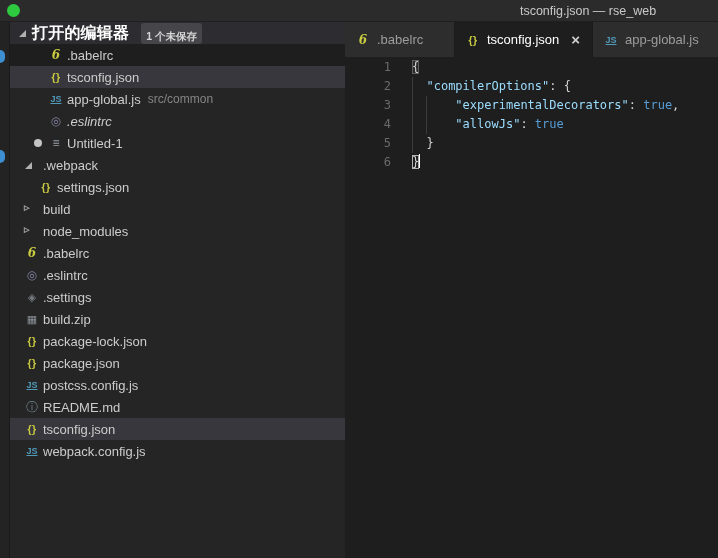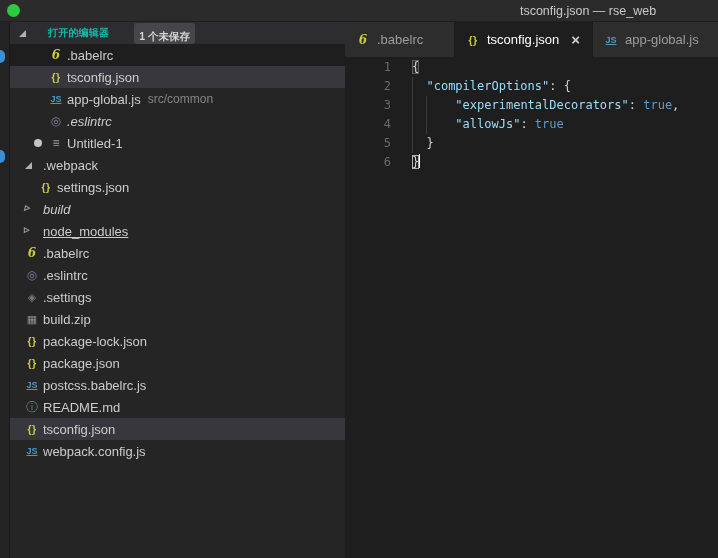--- a/index.html
+++ b/index.html
@@ -18,22 +18,22 @@
 
   .activity-strip { width:10px; background:#232324; position:relative; flex:none; border-right:1px solid #1a1a1b; }
   .act-badge { position:absolute; left:0; width:5px; height:13px; background:#3d8fd1; border-radius:0 6px 6px 0; }
   .act-badge.b1 { top:28px; }
   .act-badge.b2 { top:128px; }
 
   
   .sidebar { width:335px; background:#252526; flex:none; overflow:hidden; font-size:13px; }
   .sidebar-title { height:36px; padding:10px 0 0 20px; font-size:13px; color:#c0c0c0; }
   .section-header { height:22px; display:flex; align-items:center; background:#2d2d31; padding-left:8px; cursor:pointer; }
-  .section-label { font-weight:bold; font-size:10px; color:#14b8a6; margin-left:20px; letter-spacing:0.2px; }
-  .badge { margin-left:25px; background:#45454a; color:#d6d6d6; font-size:10.5px; font-weight:bold;
+  .section-label { font-weight:bold; font-size:16px; color:#ffffff; margin-left:4px; letter-spacing:0.2px; }
+  .badge { margin-left:12px; background:#45454a; color:#d6d6d6; font-size:10.5px; font-weight:bold;
            padding:7px 5px 2px 5px; border-radius:3px; line-height:12px; }
   .twisty { width:10px; height:10px; display:inline-block; position:relative; flex:none; }
   .twisty.exp::after { content:""; position:absolute; left:1px; top:2px;
       border-left:7px solid transparent; border-bottom:7px solid #b0b0b0; }
   .twisty.col::after { content:"\25B9"; color:#9a9a9a; font-size:11px; position:absolute; left:0; top:-3px; }
 
   .row { height:22px; display:flex; align-items:center; cursor:pointer; white-space:nowrap; }
   .row.selected { background:#37373d; }
   .row.dimmed { background:#1e1e1f; }
   .oe-row { padding-left:24px; }
@@ -134,25 +134,25 @@
 
       <div id="tree">
           <div class="row" style="padding-left: 14px;">
             <span class="ficon twisty exp"></span>
             <span class="fname">.webpack</span>
           </div>
           <div class="row" style="padding-left: 28px;">
             <span class="ficon icon-json">{}</span>
             <span class="fname">settings.json</span>
           </div>
-          <div class="row" style="padding-left: 14px; font-style: italic;">
+          <div class="row" style="padding-left: 14px;">
             <span class="ficon twisty col"></span>
             <span class="fname">build</span>
           </div>
-          <div class="row" style="padding-left: 14px; text-decoration: underline;">
+          <div class="row" style="padding-left: 14px;">
             <span class="ficon twisty col"></span>
             <span class="fname">node_modules</span>
           </div>
           <div class="row" style="padding-left: 14px;">
             <span class="ficon icon-babel">6</span>
             <span class="fname">.babelrc</span>
           </div>
           <div class="row" style="padding-left: 14px;">
             <span class="ficon icon-eslint">◎</span>
             <span class="fname">.eslintrc</span>
@@ -168,21 +168,21 @@
           <div class="row" style="padding-left: 14px;">
             <span class="ficon icon-json">{}</span>
             <span class="fname">package-lock.json</span>
           </div>
           <div class="row" style="padding-left: 14px;">
             <span class="ficon icon-json">{}</span>
             <span class="fname">package.json</span>
           </div>
           <div class="row" style="padding-left: 14px;">
             <span class="ficon icon-js">JS</span>
-            <span class="fname">postcss.babelrc.js</span>
+            <span class="fname">postcss.config.js</span>
           </div>
           <div class="row" style="padding-left: 14px;">
             <span class="ficon icon-info">ⓘ</span>
             <span class="fname">README.md</span>
           </div>
           <div class="row selected" style="padding-left: 14px;">
             <span class="ficon icon-json">{}</span>
             <span class="fname">tsconfig.json</span>
           </div>
           <div class="row" style="padding-left: 14px;">

